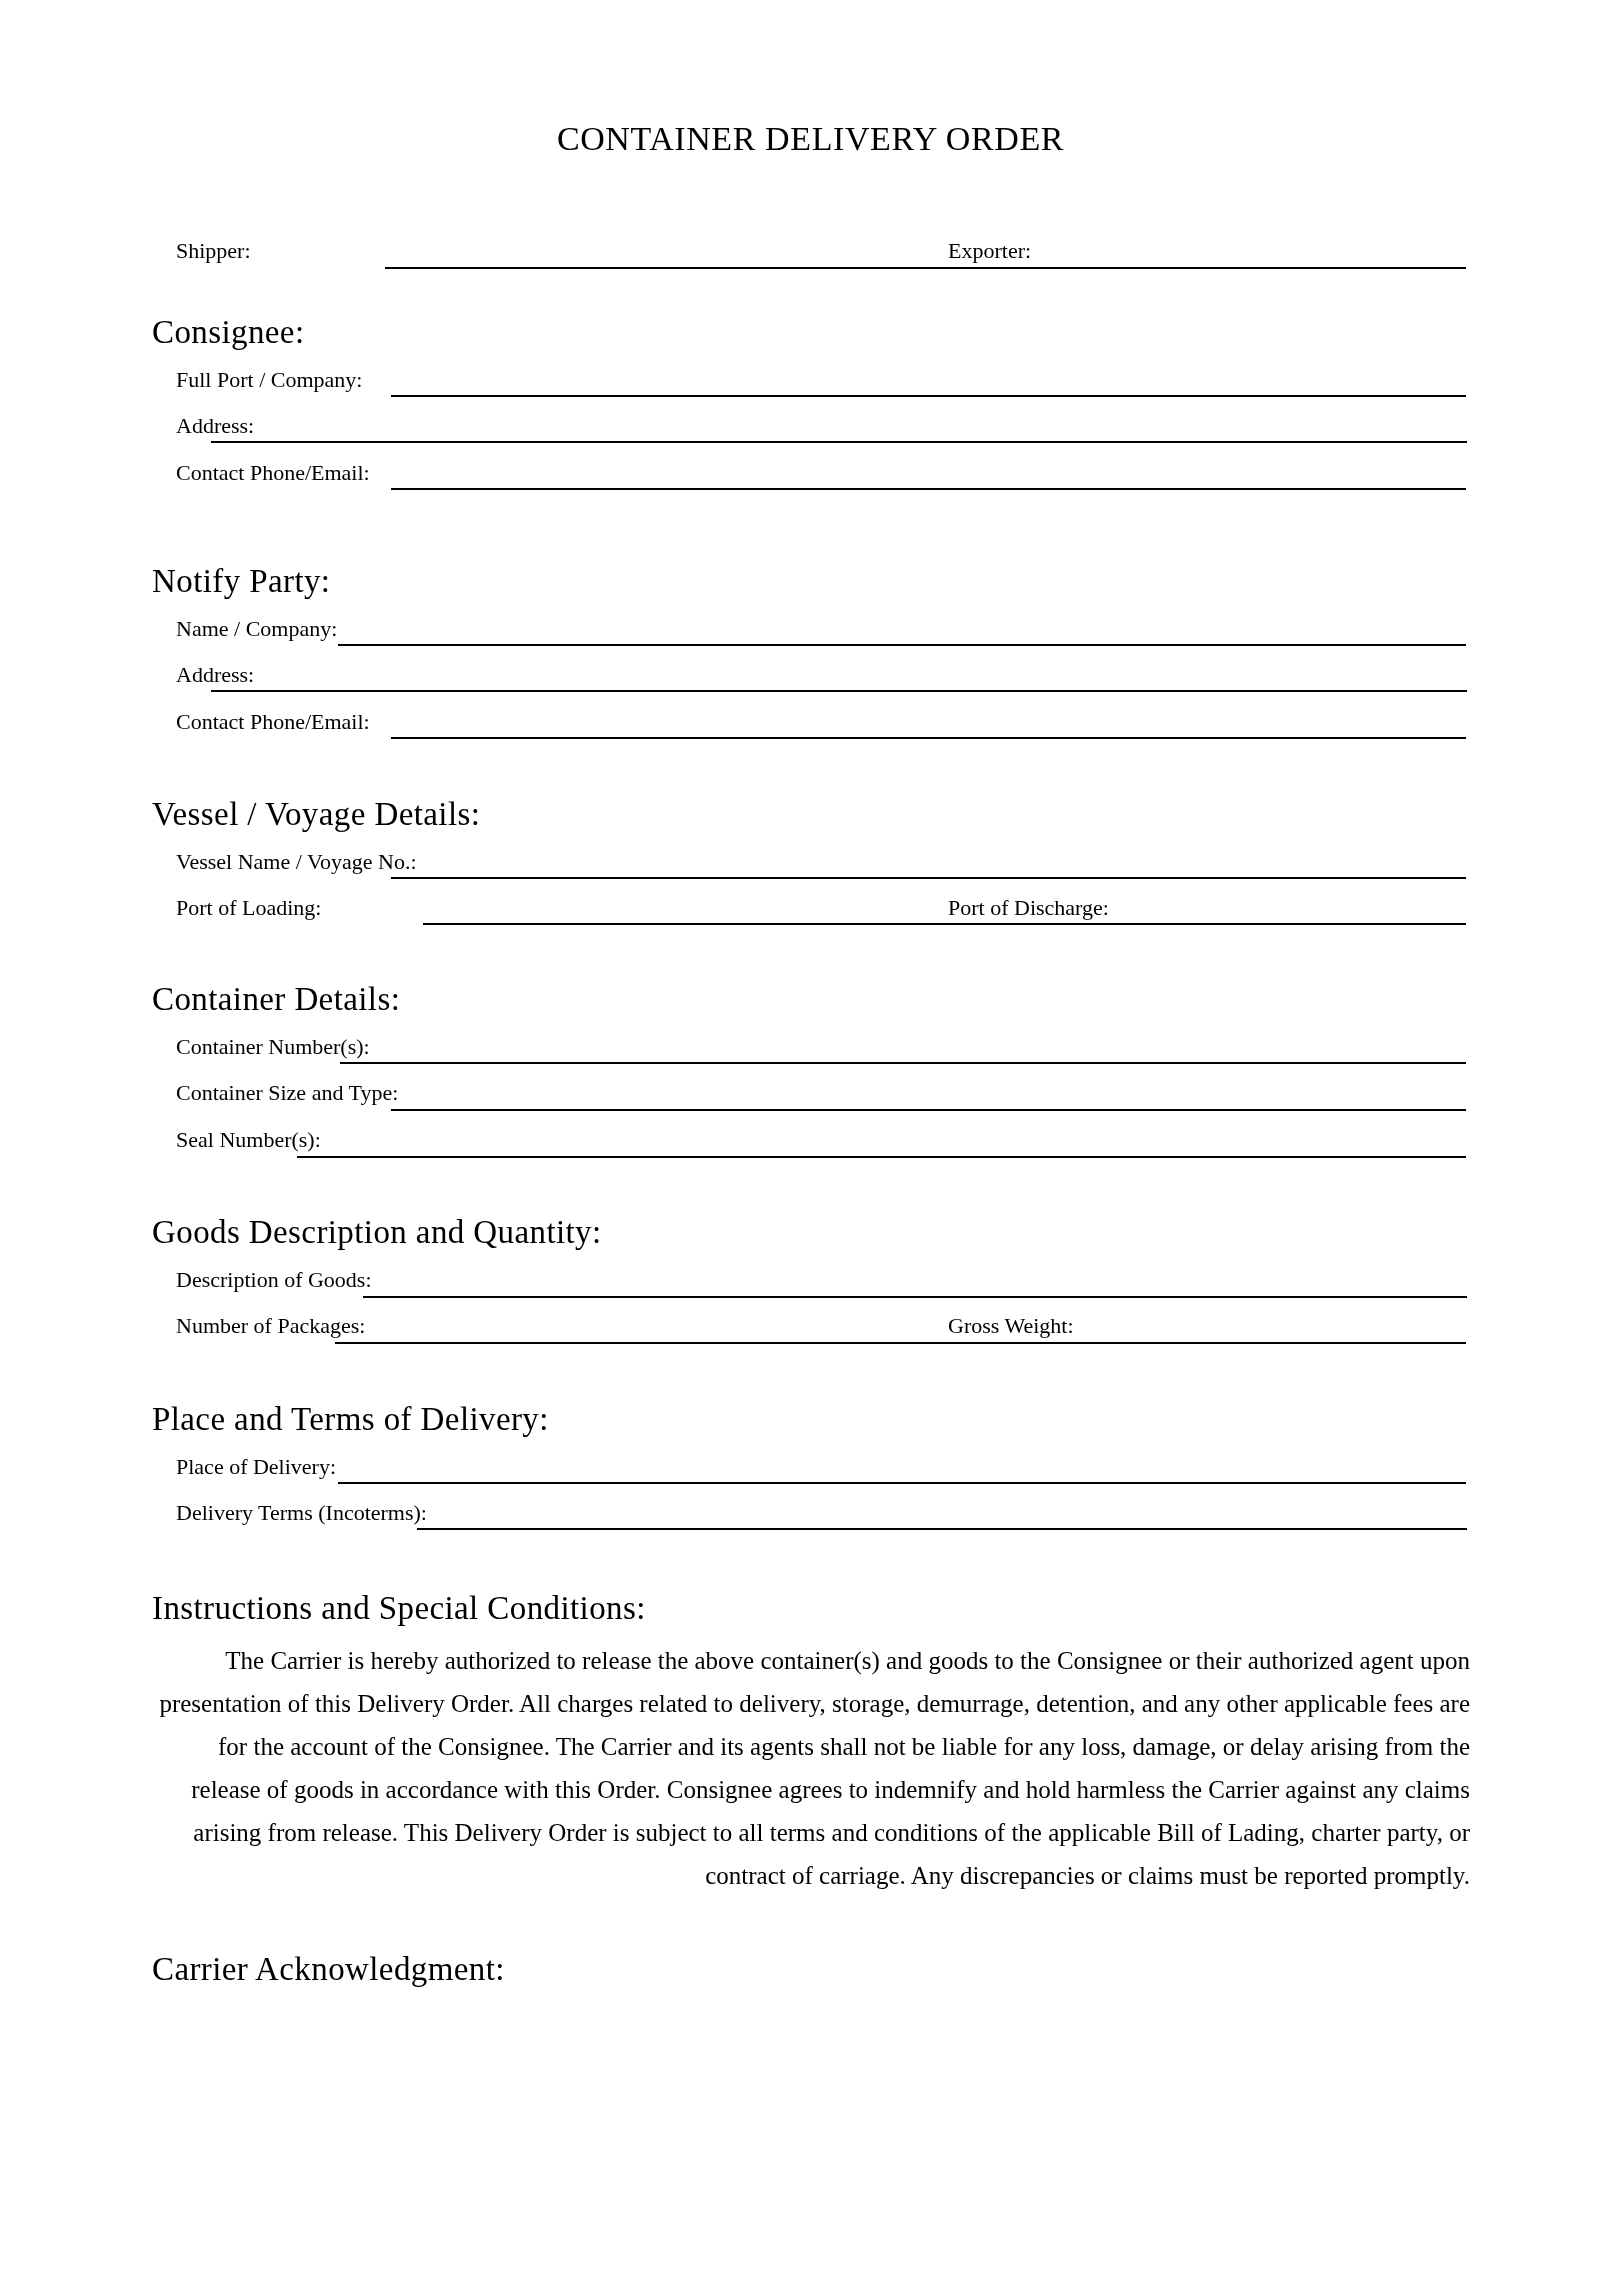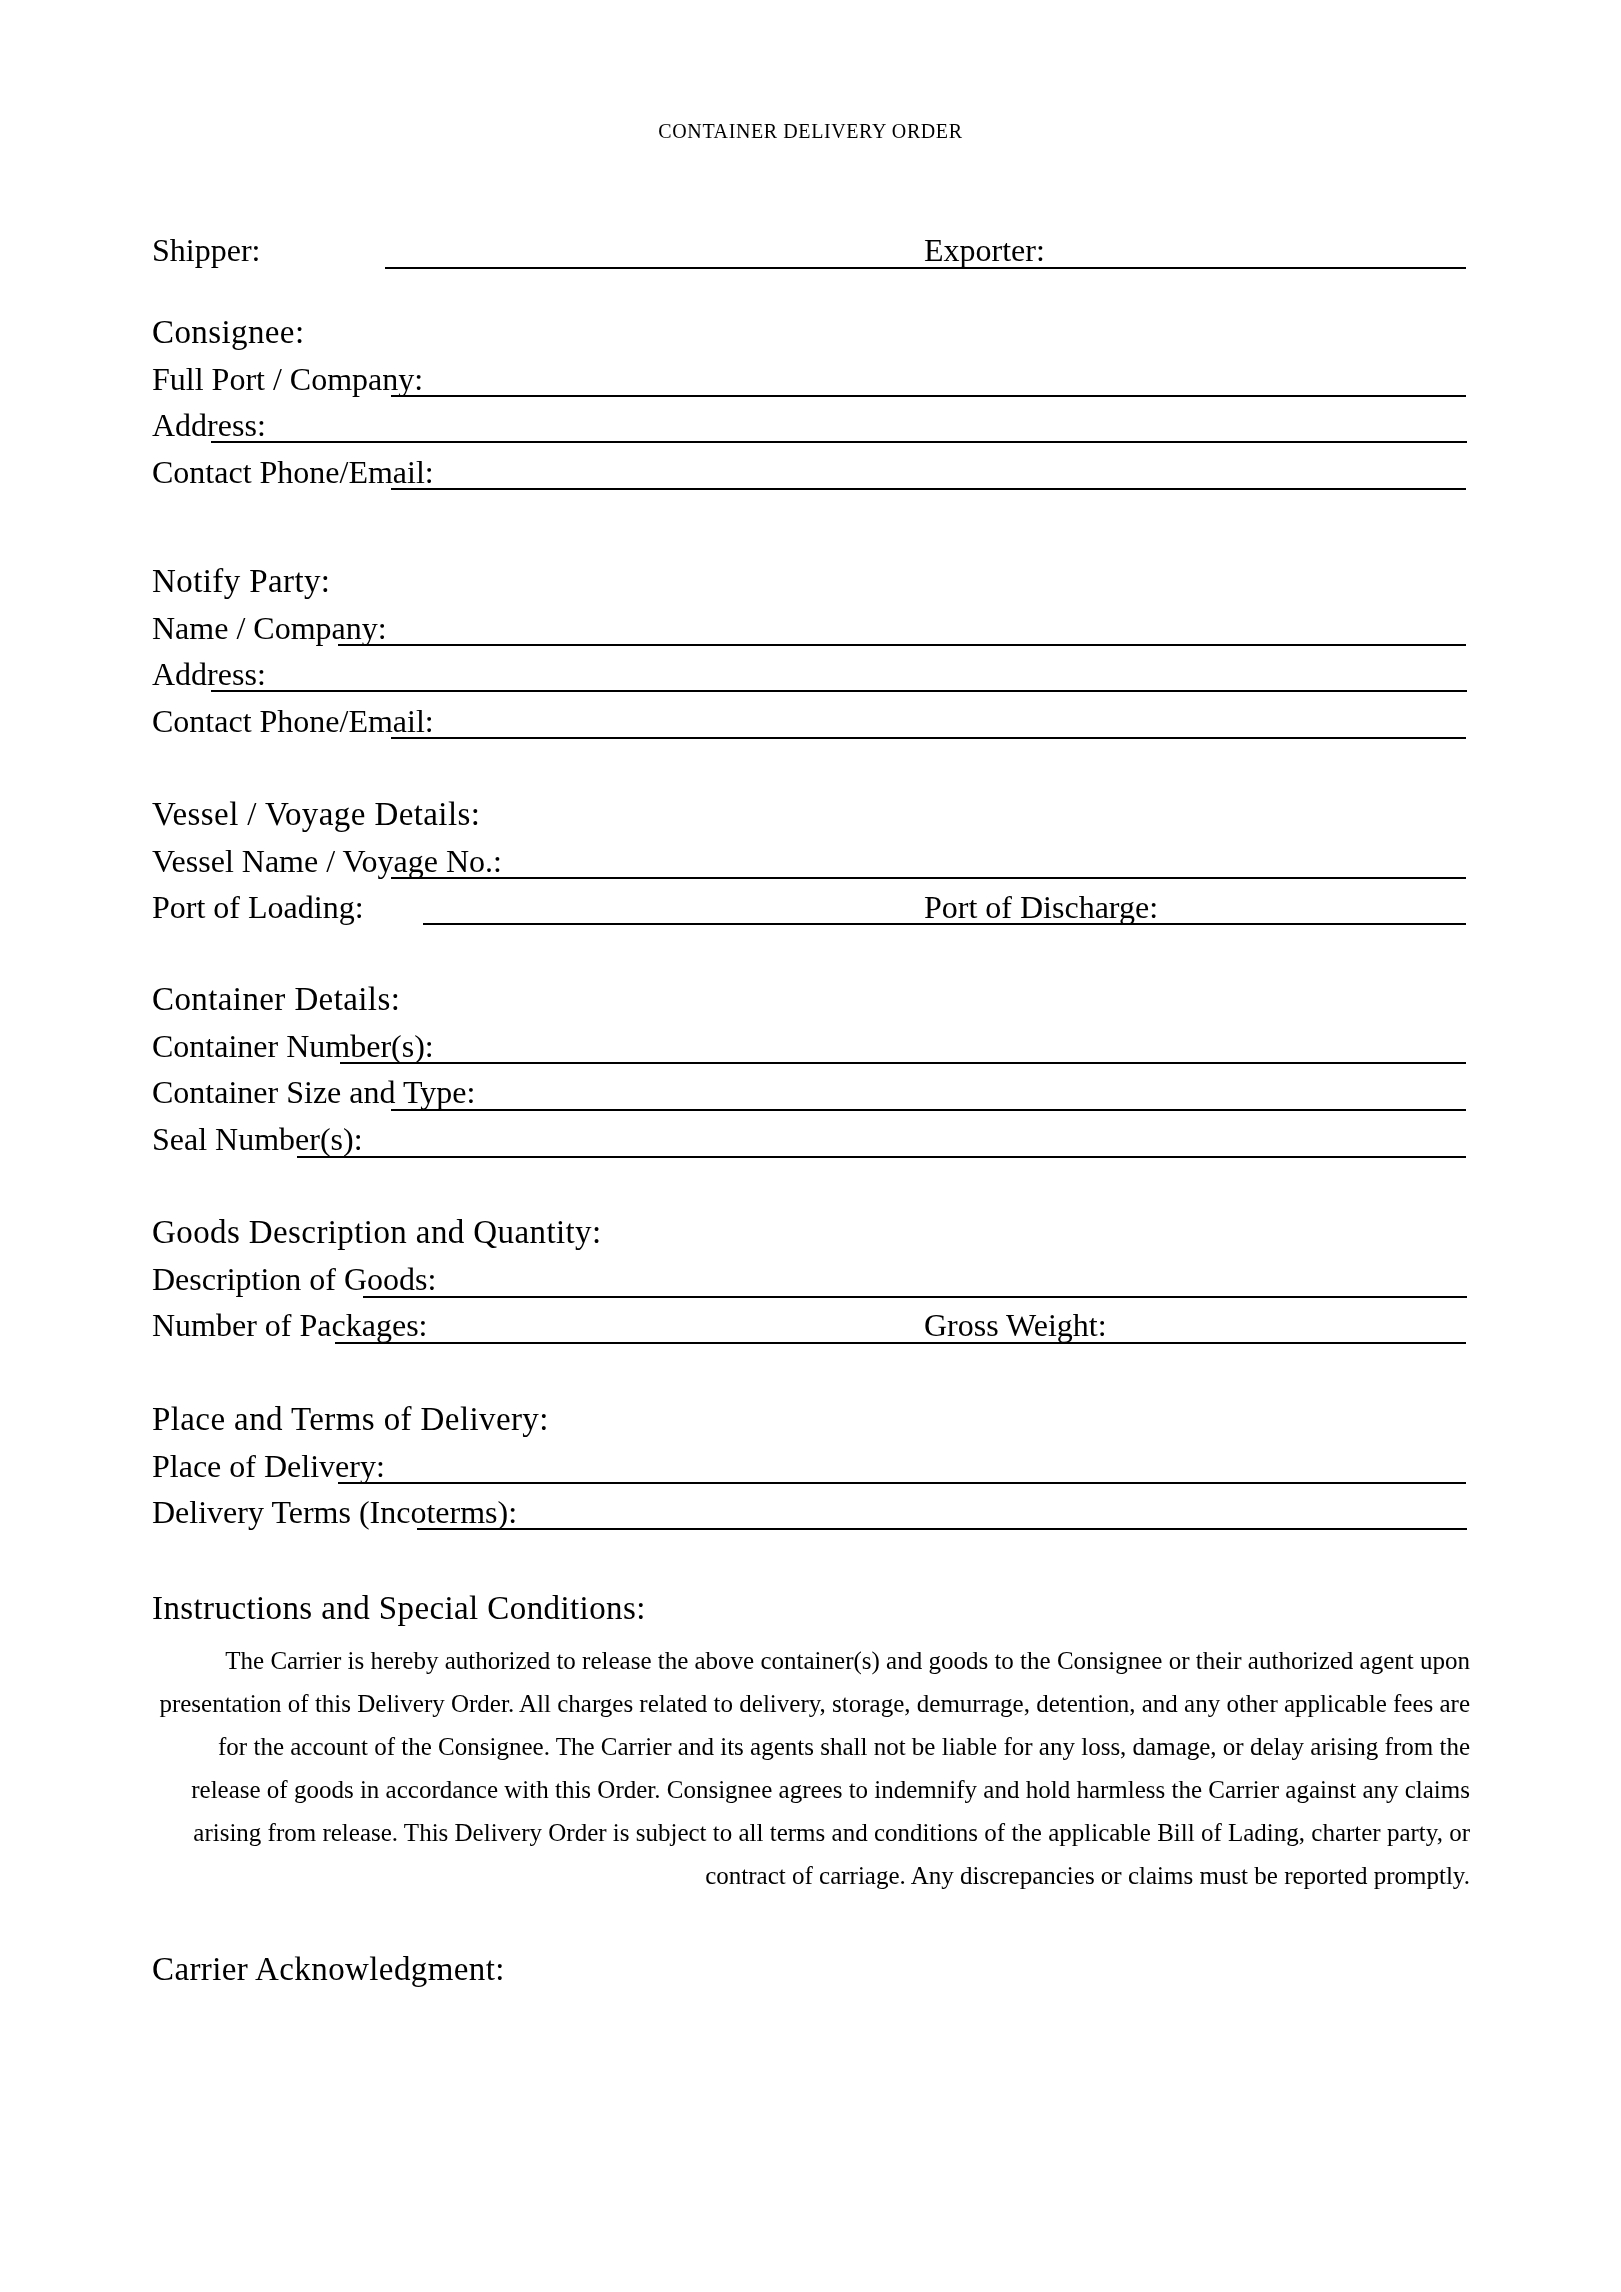--- a/index.html
+++ b/index.html
@@ -18,30 +18,31 @@
     background: #ffffff;
     overflow: hidden;
     box-sizing: border-box;
   }
   .doc-title {
     position: absolute;
     top: 120px;
     left: 0;
     width: 1621px;
     text-align: center;
-    font-size: 20px;
+    font-size: 34px;
     letter-spacing: 0.6px;
     white-space: nowrap;
   }
   
   .lbl {
     position: absolute;
-    font-size: 32px;
+    font-size: 22px;
     line-height: 29px;
     white-space: nowrap;
+    margin-left: 24px;
   }
   
   .rule {
     position: absolute;
     height: 0;
     border-top: 2.9px solid #000000;
   }
   
   .para {
     position: absolute;

